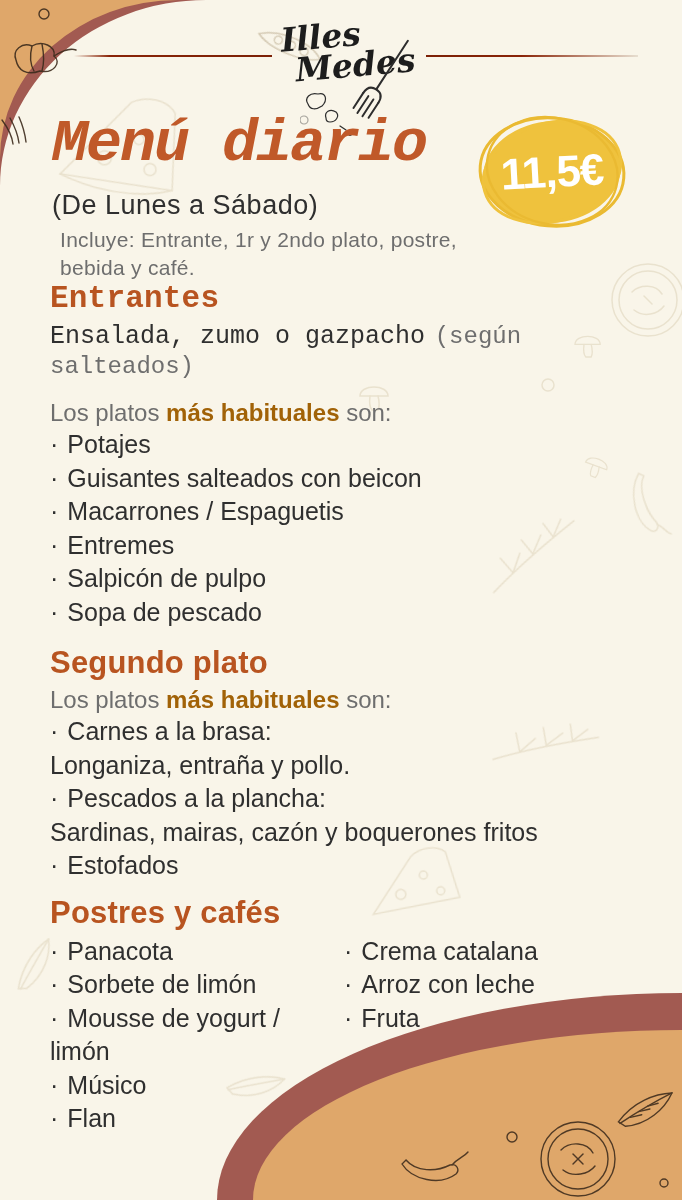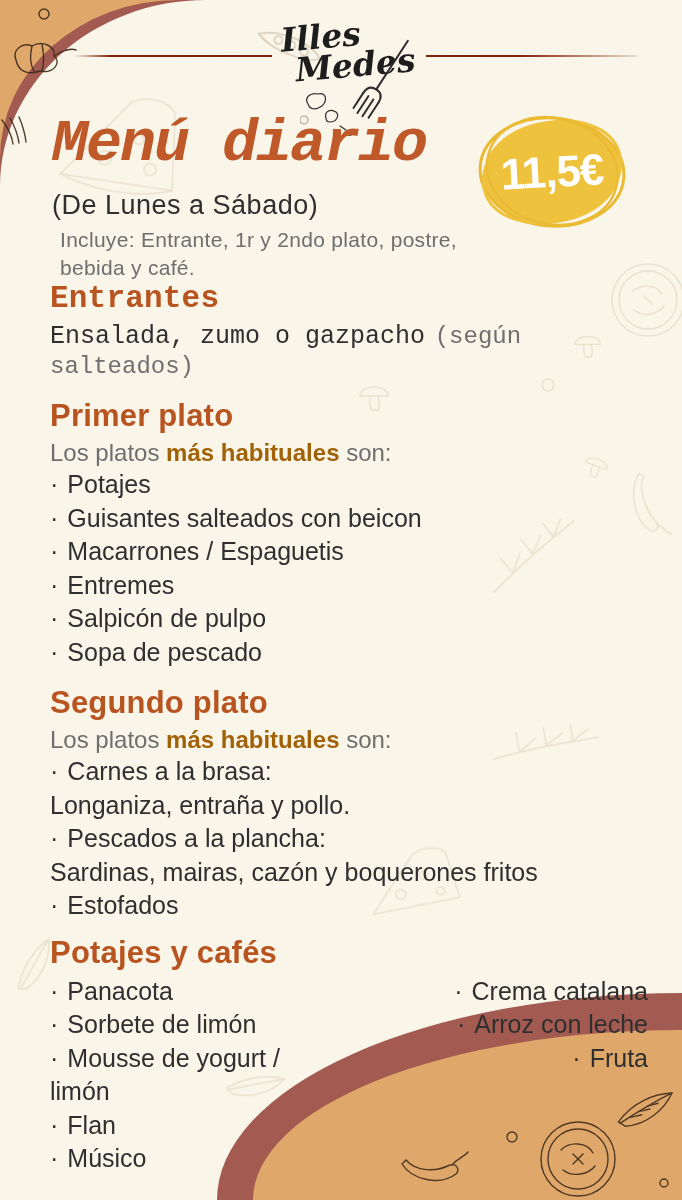--- a/index.html
+++ b/index.html
@@ -49,21 +49,21 @@
   .sec-block.entr{margin-bottom:18px;font-family:Liberation Mono, monospace;}
   .line-main{font-size:25px;line-height:32px;color:#2f2f2f;}
   .line-note{font-size:24px;color:#6e6e6e;}
   .intro{font-size:24px;line-height:30px;color:#6e6e6e;}
   .intro b{color:#a16207;font-weight:700;}
   .mi{font-size:25px;line-height:33.5px;color:#2f2f2f;}
   .mi::before{content:"·";margin-right:9px;color:#2f2f2f;}
   .mi-sub{font-size:25px;line-height:33.5px;color:#2f2f2f;}
   .cols{display:flex;gap:12px;margin-top:4px;}
   .col1{width:282px;}
-  .col2{flex:1;text-align:right;}
+  .col2{flex:1;}
 </style>
 </head>
 <body>
 
 <div class="page">
 
   <svg class="decor bg-doodles" width="682" height="1200" viewBox="0 0 682 1200">
     <g fill="none" stroke="#ddd2b8" stroke-width="1.5" opacity="0.55" stroke-linecap="round">
 
       <g transform="translate(75,80) rotate(12)">
@@ -242,21 +242,20 @@
 
     <div class="sec-block entr">
       <h2 class="sec">Entrantes</h2>
       <div>
         <span class="line-main">Ensalada, zumo o gazpacho</span>
         <span class="line-note">(según salteados)</span>
       </div>
     </div>
 
     <div class="sec-block">
-      <h2 class="sec">Primer plato</h2>
       <div class="intro">
         <span>Los platos</span>
         <b>más habituales</b>
         <span>son:</span>
       </div>
       <div class="mi">Potajes</div>
       <div class="mi">Guisantes salteados con beicon</div>
       <div class="mi">Macarrones / Espaguetis</div>
       <div class="mi">Entremes</div>
       <div class="mi">Salpicón de pulpo</div>
@@ -271,28 +270,28 @@
         <span>son:</span>
       </div>
       <div class="mi">Carnes a la brasa:</div>
       <div class="mi-sub">Longaniza, entraña y pollo.</div>
       <div class="mi">Pescados a la plancha:</div>
       <div class="mi-sub">Sardinas, mairas, cazón y boquerones fritos</div>
       <div class="mi">Estofados</div>
     </div>
 
     <div class="sec-block">
-      <h2 class="sec">Potajes y cafés</h2>
+      <h2 class="sec">Postres y cafés</h2>
       <div class="cols">
         <div class="col1">
           <div class="mi">Panacota</div>
           <div class="mi">Sorbete de limón</div>
           <div class="mi">Mousse de yogurt / limón</div>
+          <div class="mi">Músico</div>
           <div class="mi">Flan</div>
-          <div class="mi">Músico</div>
         </div>
         <div class="col2">
           <div class="mi">Crema catalana</div>
           <div class="mi">Arroz con leche</div>
           <div class="mi">Fruta</div>
         </div>
       </div>
     </div>
 
   </div>

